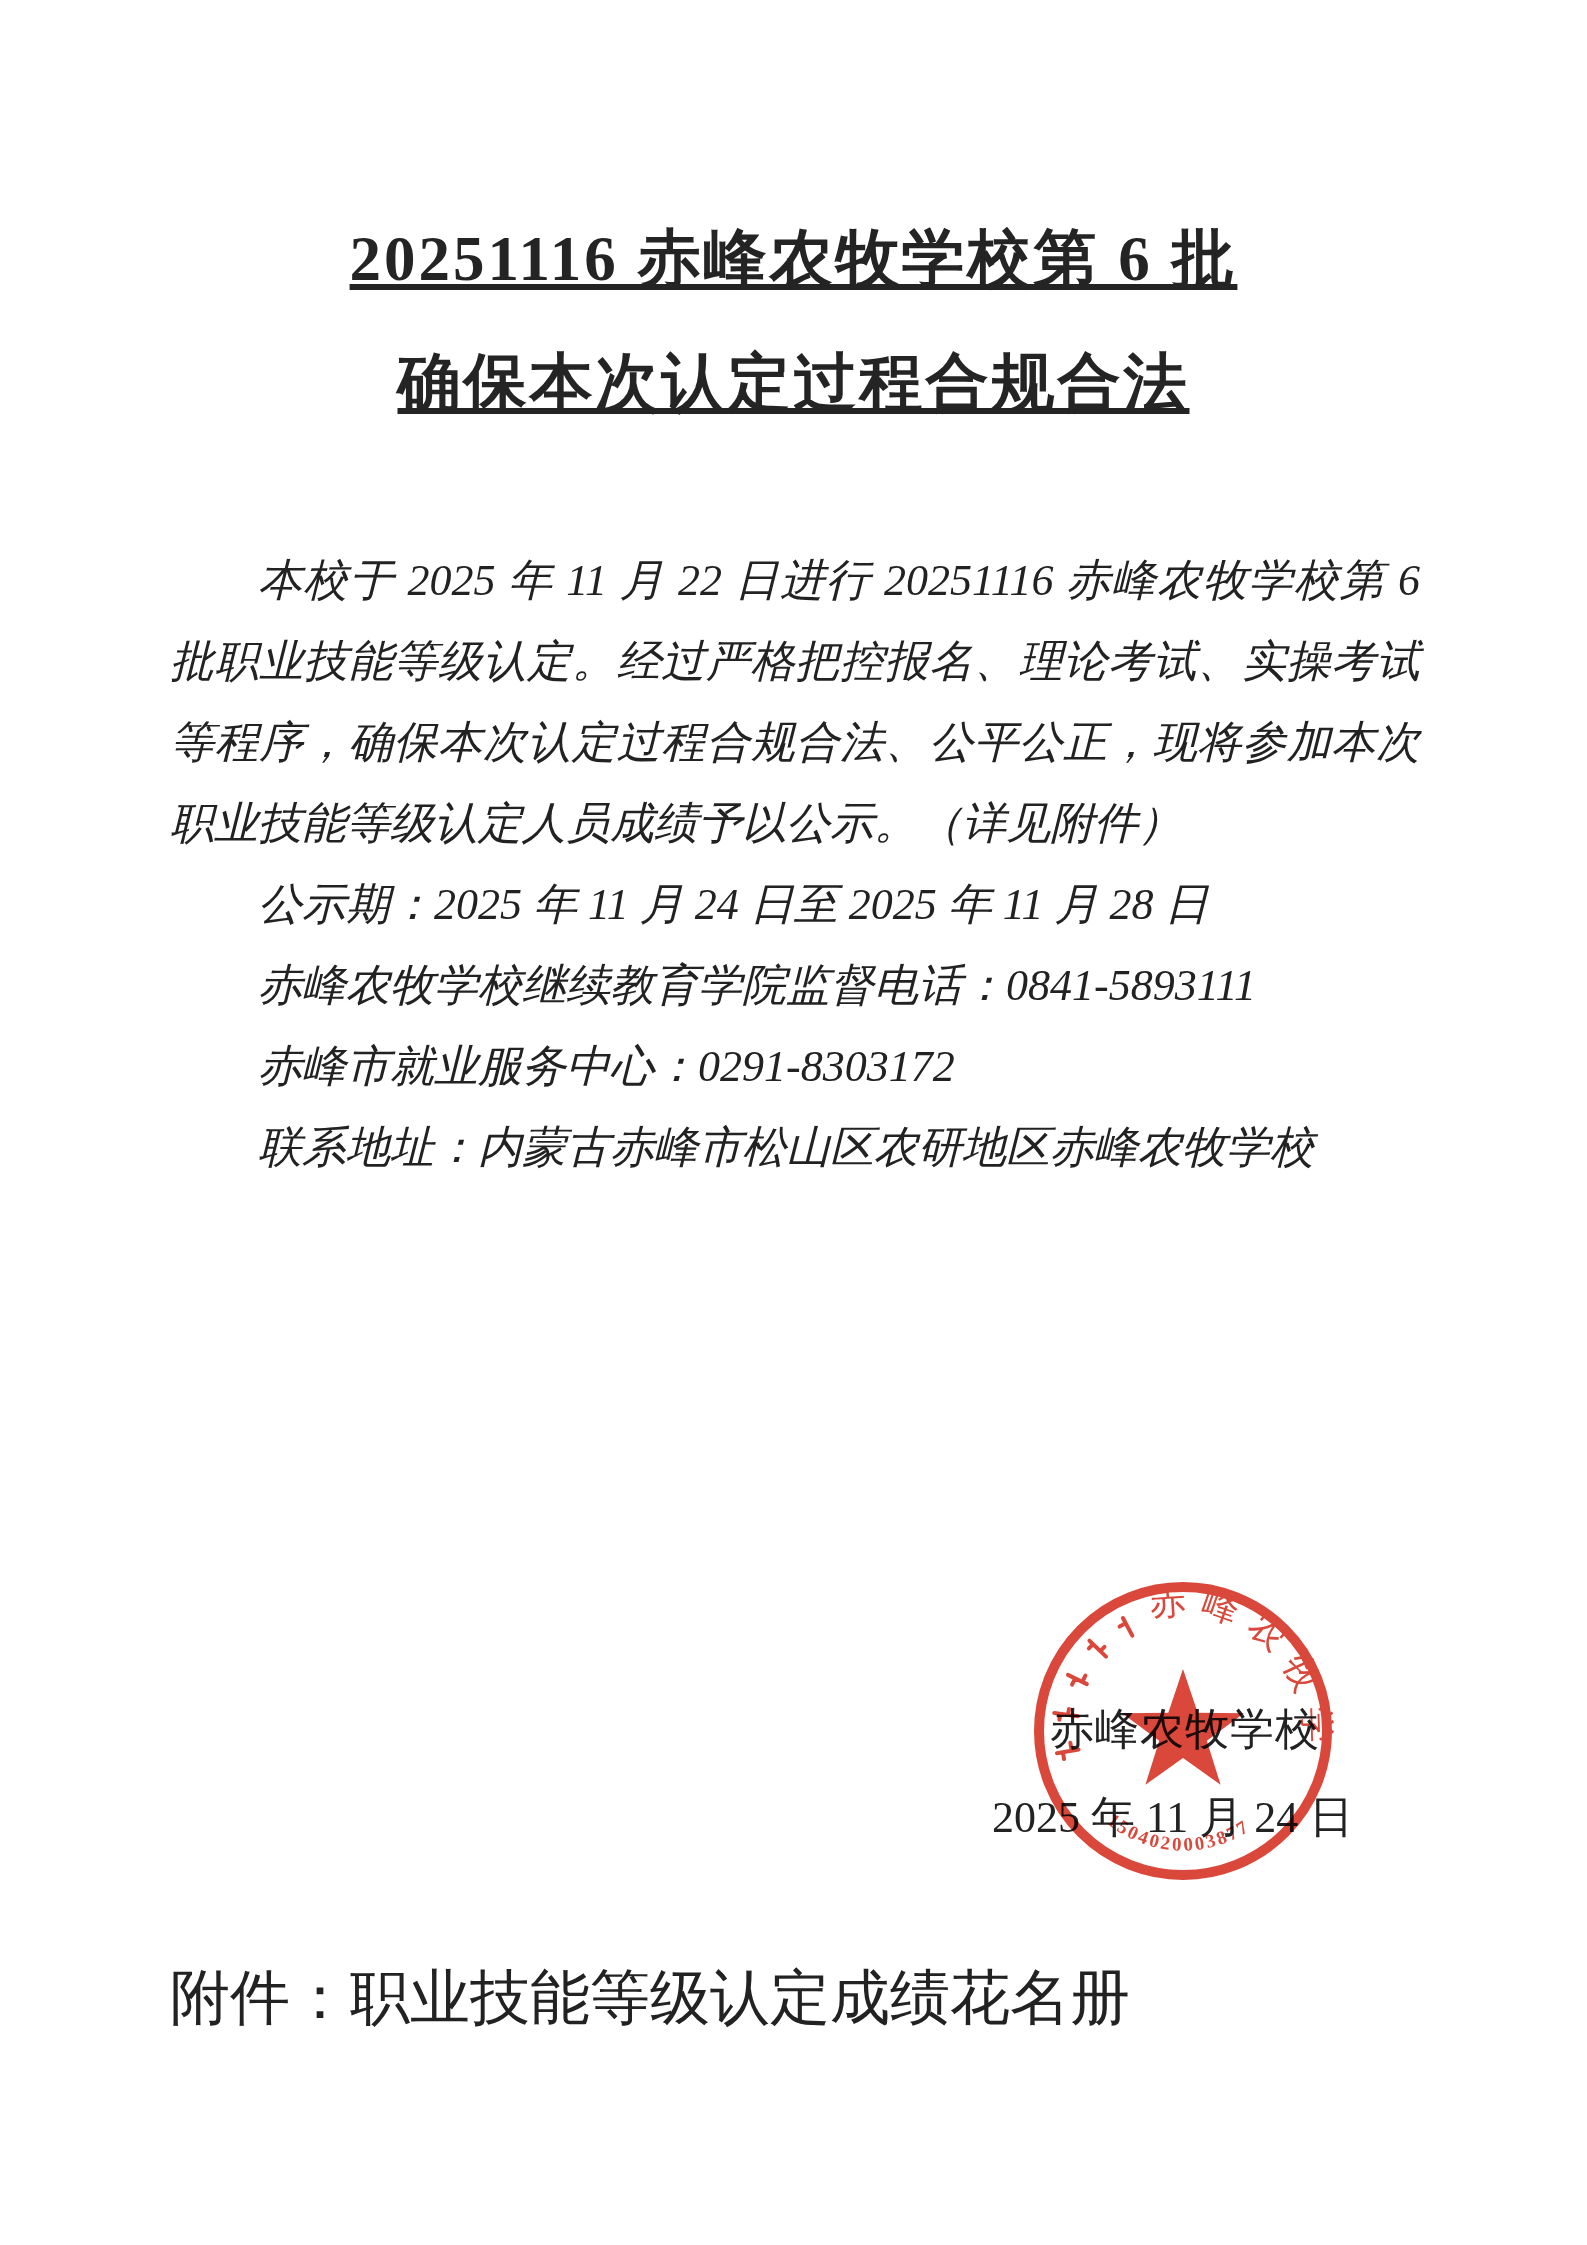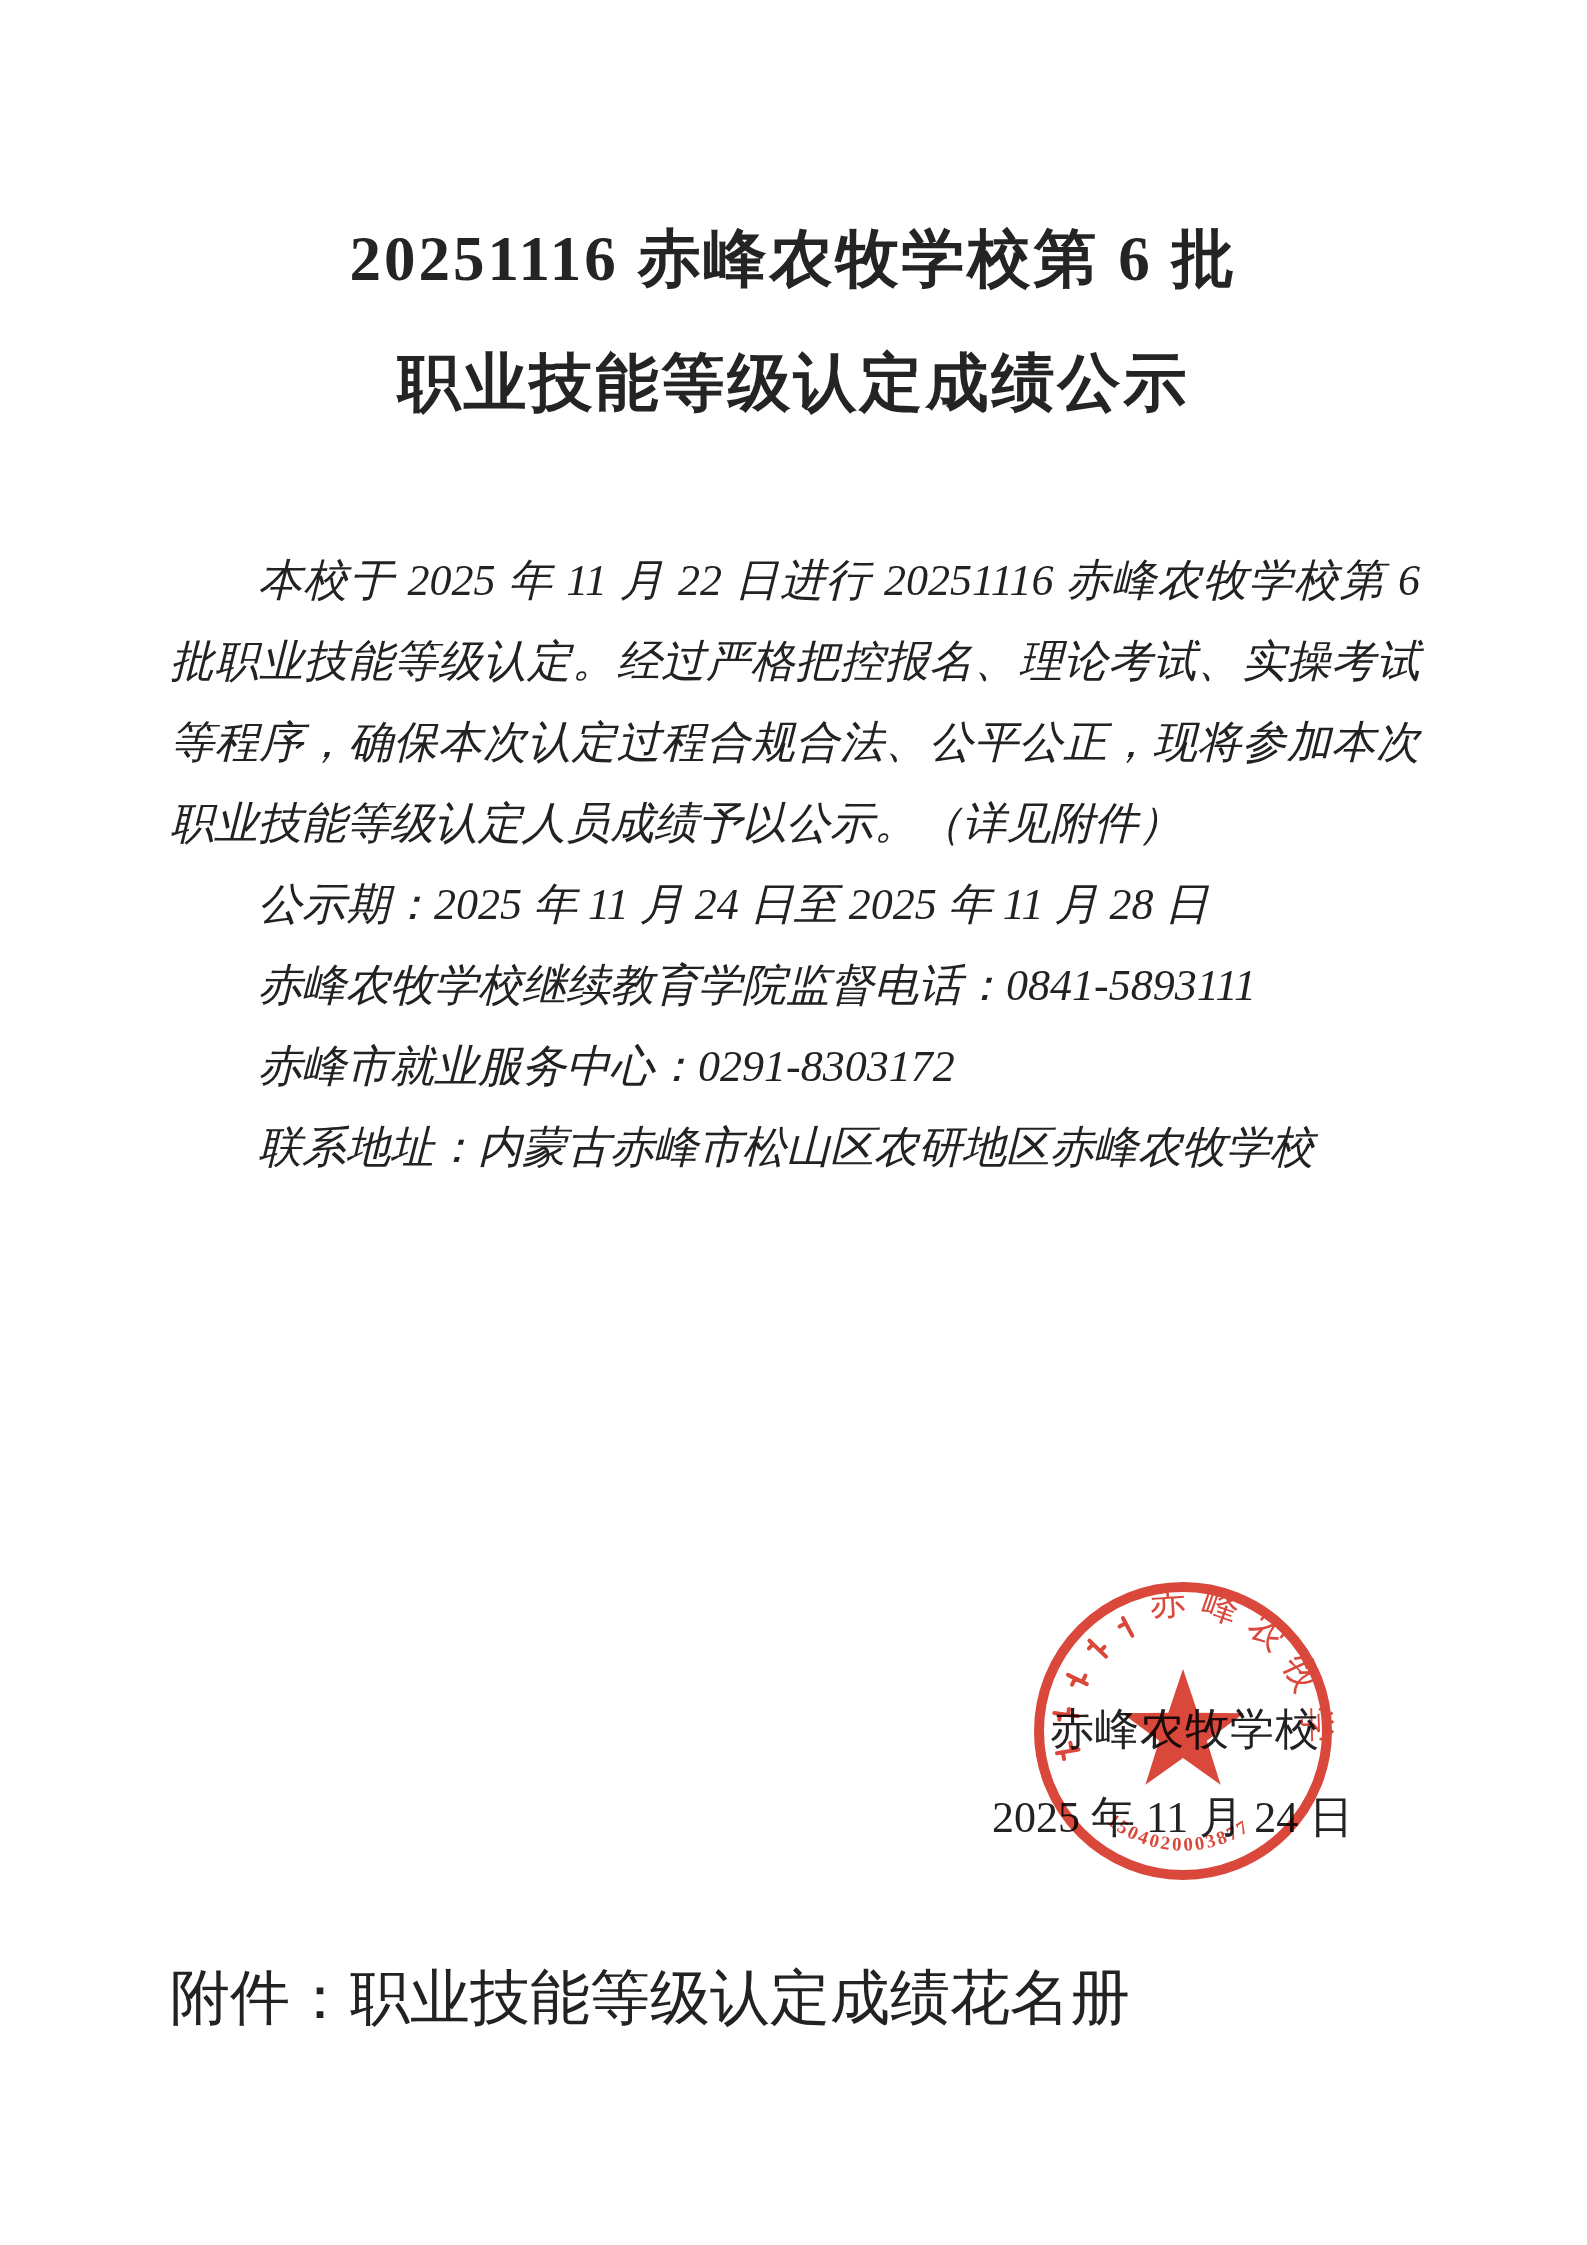--- a/index.html
+++ b/index.html
@@ -14,20 +14,21 @@
   }
   .title-line {
     position: absolute;
     left: 0;
     width: 100%;
     text-align: center;
     font-weight: bold;
     font-size: 63px;
     letter-spacing: 3px;
     color: #242424;
+    text-decoration: underline;
   }
   .title-line-1 { top: 216px; }
   .title-line-2 { top: 340px; }
   .body-text {
     position: absolute;
     left: 170px;
     top: 540px;
     width: 1250px;
     font-size: 44px;
     line-height: 81px;
@@ -58,21 +59,21 @@
     pointer-events: none;
   }
   .stamp text { font-family: "Liberation Serif", "DejaVu Serif", serif; }
 </style>
 </head>
 <body>
 
 <div class="page">
 
   <div class="title-line title-line-1">20251116 赤峰农牧学校第 6 批</div>
-  <div class="title-line title-line-2">职业技能等级认定成绩公示</div>
+  <div class="title-line title-line-2">确保本次认定过程合规合法</div>
 
   <div class="body-text">
     <p>本校于 2025 年 11 月 22 日进行 20251116 赤峰农牧学校第 6 批职业技能等级认定。经过严格把控报名、理论考试、实操考试等程序，确保本次认定过程合规合法、公平公正，现将参加本次职业技能等级认定人员成绩予以公示。（详见附件）</p>
     <p>公示期：2025 年 11 月 24 日至 2025 年 11 月 28 日</p>
     <p>赤峰农牧学校继续教育学院监督电话：0841-5893111</p>
     <p>赤峰市就业服务中心：0291-8303172</p>
     <p>联系地址：内蒙古赤峰市松山区农研地区赤峰农牧学校</p>
   </div>
 
   <div class="sig-line sig-org">赤峰农牧学校</div>

